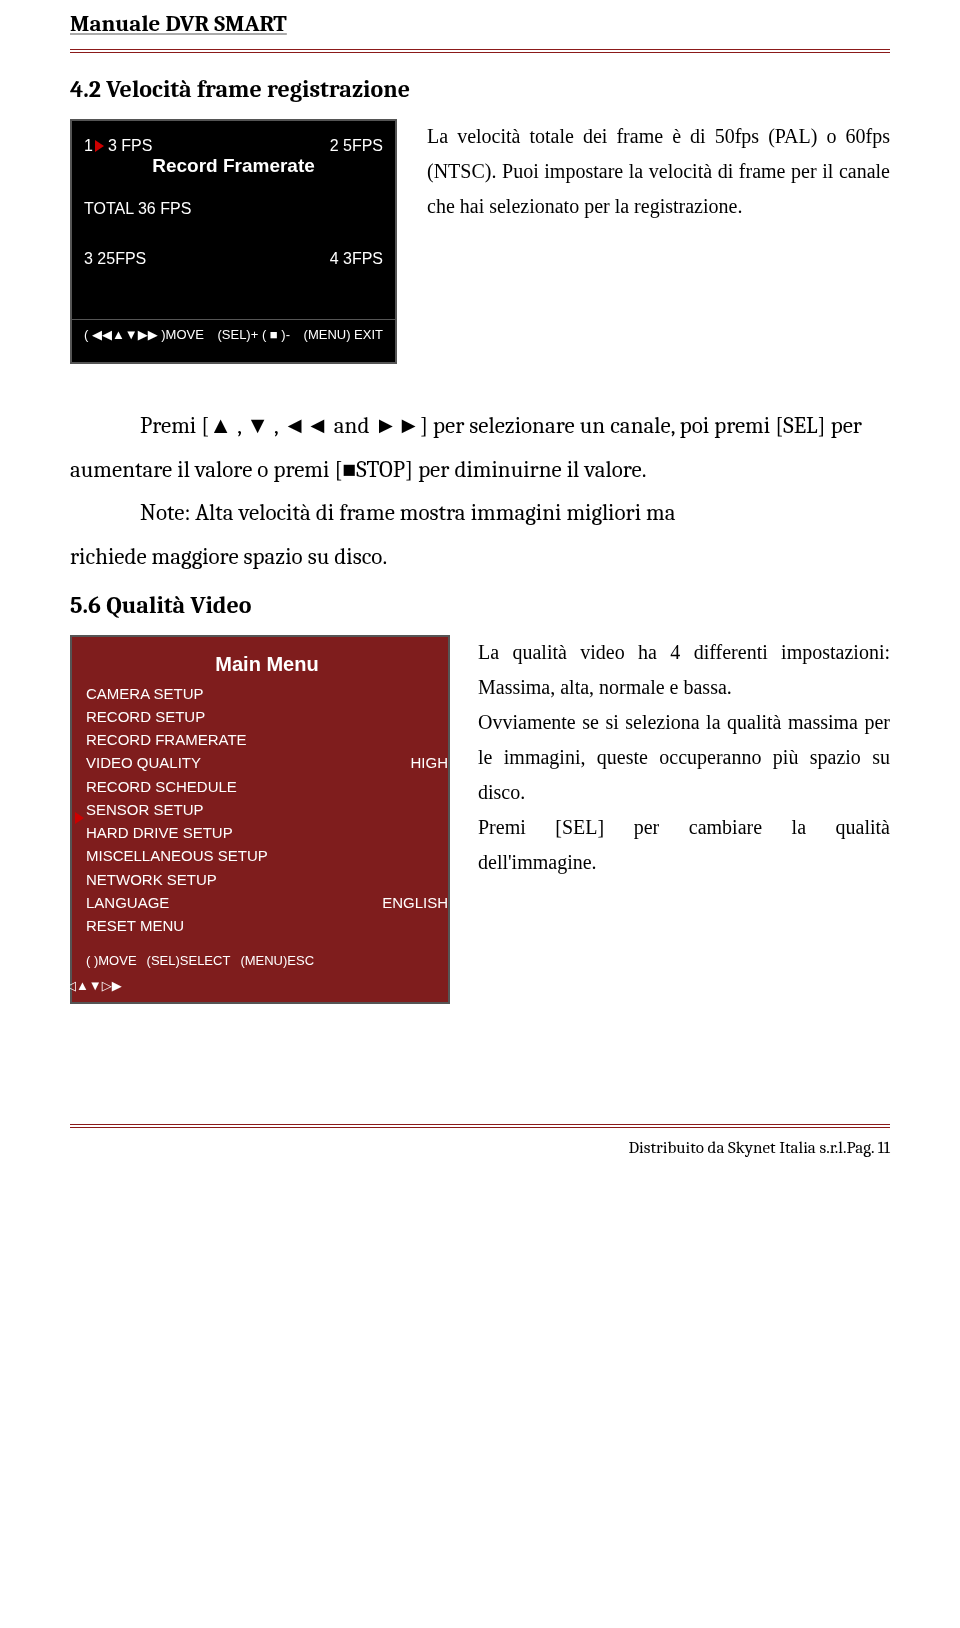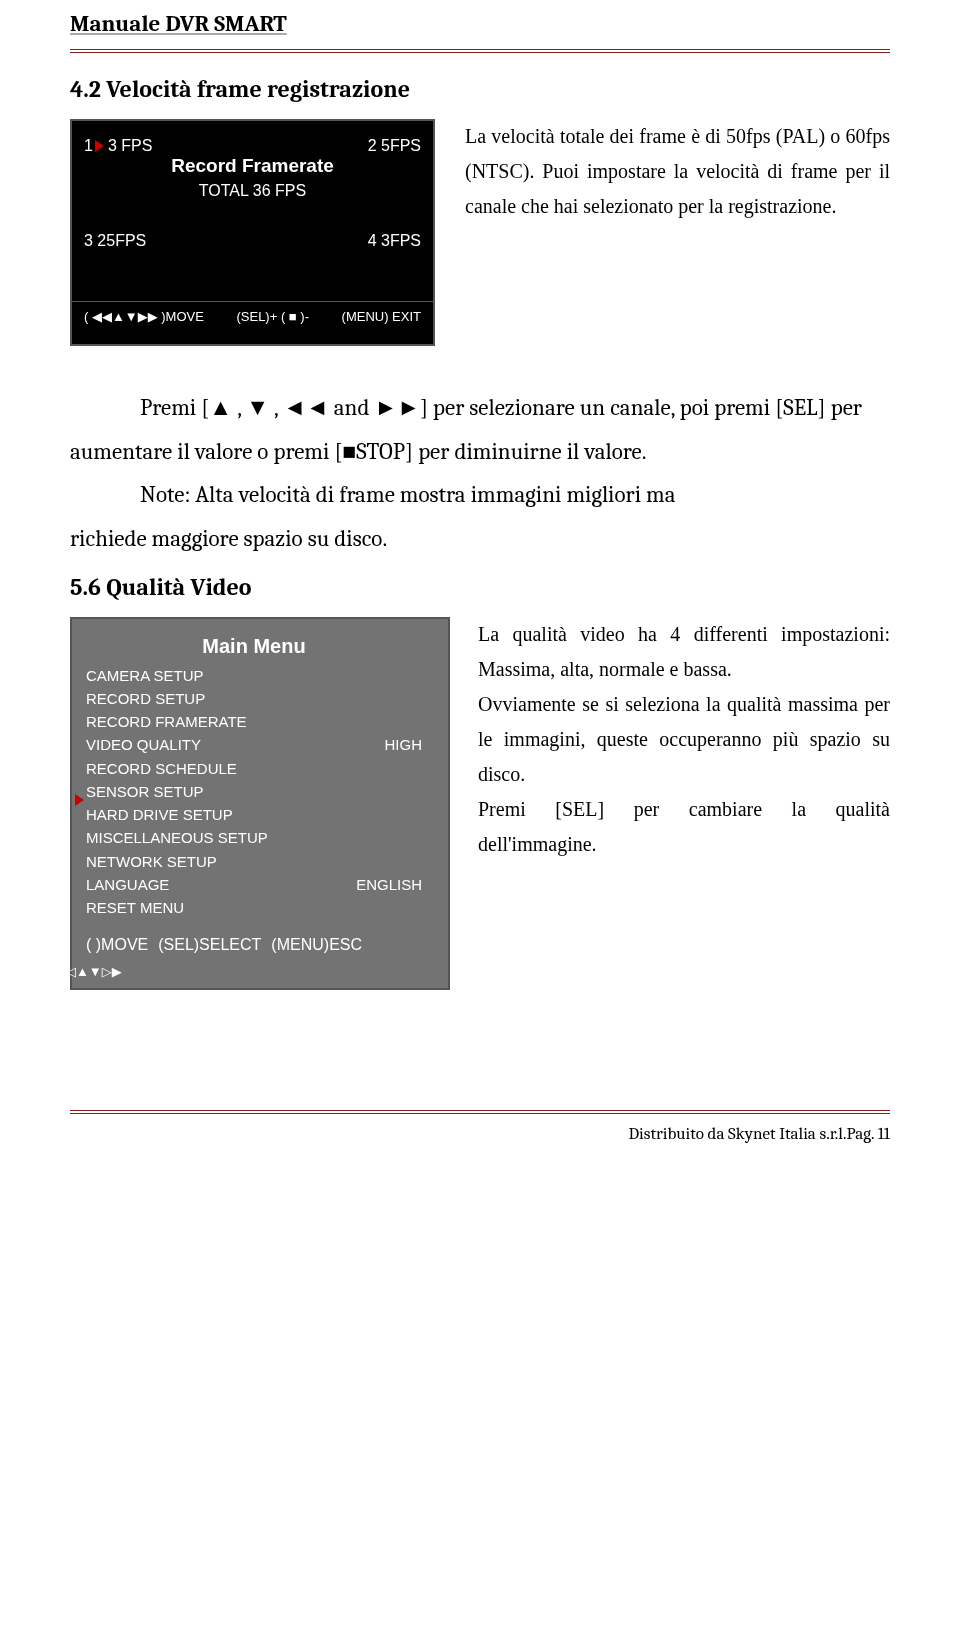--- a/index.html
+++ b/index.html
@@ -36,73 +36,73 @@
     gap: 30px;
     margin-bottom: 10px;
   }
   .osd-box {
     background: #000;
     color: #fff;
     font-family: Arial, sans-serif;
     font-size: 16px;
     border: 2px solid #555;
     padding: 14px 12px 18px 12px;
-    width: 365px;
+    width: 327px;
     flex-shrink: 0;
     line-height: 1.4;
   }
   .osd-title-row {
     display: flex;
     justify-content: space-between;
   }
   .osd-center-title {
     font-weight: bold;
     font-size: 19px;
     text-align: center;
     flex: 1;
   }
-  .osd-total-row { text-align: center; margin-top: 0; margin-bottom: 28px; }
+  .osd-total-row { margin-top: 18px; margin-bottom: 28px; }
   .osd-bottom-row {
     display: flex;
     justify-content: space-between;
     margin-bottom: 48px;
     align-items: flex-end;
   }
   .osd-hints-sep {
     border-top: 1px solid #555;
     margin: 0 -12px 6px -12px;
   }
   .osd-hints {
     font-size: 13px;
     display: flex;
     justify-content: space-between;
   }
   .osd-box2 {
-    background: #737373;
+    background: #7f1d1d;
     color: #fff;
     font-family: Arial, sans-serif;
     font-size: 15px;
     border: 2px solid #555;
-    padding: 12px 26px 6px 14px;
+    padding: 12px 0 6px 14px;
     width: 380px;
     flex-shrink: 0;
     line-height: 1.55;
   }
   .menu-title {
     font-weight: bold;
     font-size: 20px;
     text-align: center;
     margin-bottom: 2px;
   }
   .menu-line {
     display: flex;
     justify-content: space-between;
   }
   .menu-hints {
-    font-size: 16px;
+    font-size: 13px;
     margin-top: 14px;
     display: flex;
     gap: 10px;
   }
   .osd-chev { margin-left: -30px; margin-top: 4px; font-size: 13px; }
   .play-ico {
     display: inline-block;
     width: 0; height: 0;
     border-top: 6px solid transparent;
     border-bottom: 6px solid transparent;

